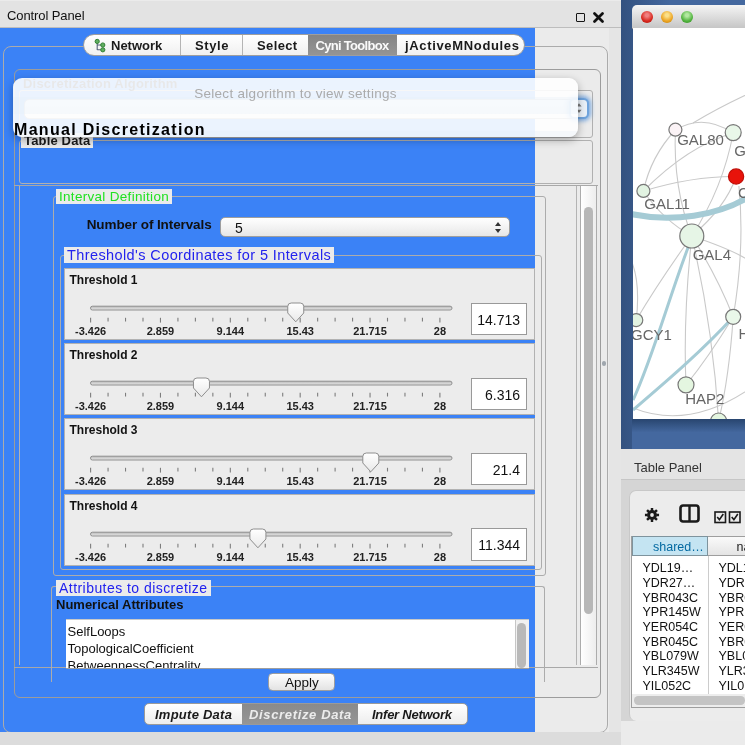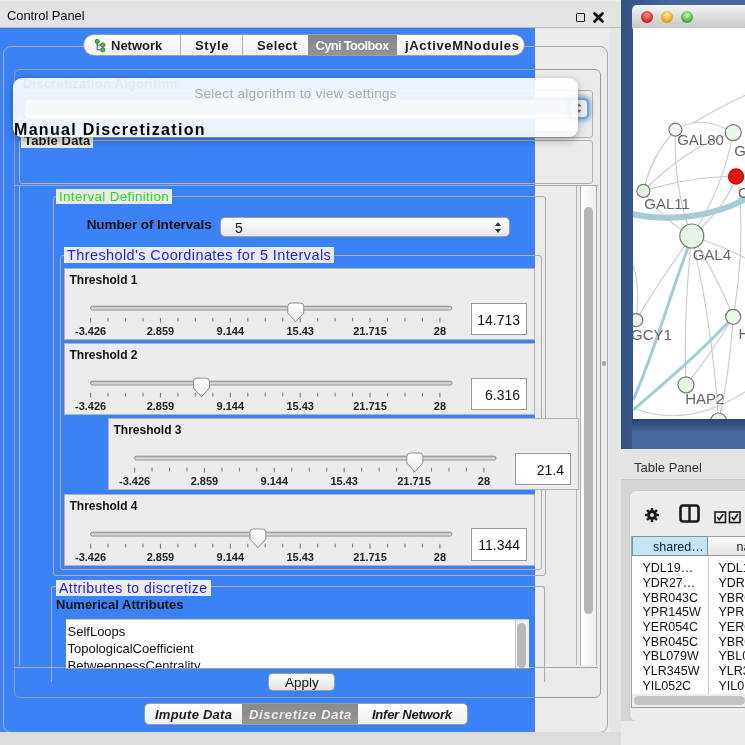--- a/index.html
+++ b/index.html
@@ -155,21 +155,21 @@
             <text x="165.31999999999996" y="35.8" text-anchor="middle" font-size="11" font-weight="bold" font-family="Liberation Sans,sans-serif" fill="#222">9.144</text>
             <text x="235.17999999999998" y="35.8" text-anchor="middle" font-size="11" font-weight="bold" font-family="Liberation Sans,sans-serif" fill="#222">15.43</text>
             <text x="305.03999999999996" y="35.8" text-anchor="middle" font-size="11" font-weight="bold" font-family="Liberation Sans,sans-serif" fill="#222">21.715</text>
             <text x="374.9" y="35.8" text-anchor="middle" font-size="11" font-weight="bold" font-family="Liberation Sans,sans-serif" fill="#222">28</text>
             <g transform="translate(136.467326417616,9)">
               <path d="M-8,-1.5 Q-8,-5 -4.5,-5 L4.5,-5 Q8,-5 8,-1.5 L8,5 L0,13.8 L-8,5 Z" fill="url(#thm)" stroke="#8E8E8E" stroke-width="1"></path>
             </g>
           </svg>
           <div class="abs" style="left:406.5px;top:33.5px;width:55.5px;height:32.5px;background:#FFFFFF;border:1px solid #999;box-sizing:border-box;"></div>
           <div class="abs" style="right:14px;top:42.9px;font-size:14px;color:#111;">6.316</div>
-        </div><div class="abs" style="left:63.5px;top:417.4px;width:469.5px;height:70px;border:1px solid #B2B2B2;background:#ECECEC;margin-left:44px;">
+        </div><div class="abs" style="left:63.5px;top:417.4px;width:469.5px;height:70px;border:1px solid #B2B2B2;background:#ECECEC;">
           <div class="abs" style="left:5px;top:4.1px;font-size:12px;font-weight:bold;color:#111;">Threshold 3</div>
           <svg class="abs" style="left:0;top:30px;" width="469" height="40" viewBox="0 0 469 40">
             <rect x="25.5" y="7.2" width="361.5" height="3.8" rx="1.9" fill="url(#trk)" stroke="#8F8F8F" stroke-width="1"></rect>
             <line x1="25.6" y1="18.8" x2="25.6" y2="23.6" stroke="#7D7D7D" stroke-width="1.1"></line>
             <line x1="43.065" y1="18.8" x2="43.065" y2="22.5" stroke="#7D7D7D" stroke-width="1.1"></line>
             <line x1="60.529999999999994" y1="18.8" x2="60.529999999999994" y2="22.5" stroke="#7D7D7D" stroke-width="1.1"></line>
             <line x1="77.995" y1="18.8" x2="77.995" y2="22.5" stroke="#7D7D7D" stroke-width="1.1"></line>
             <line x1="95.45999999999998" y1="18.8" x2="95.45999999999998" y2="23.6" stroke="#7D7D7D" stroke-width="1.1"></line>
             <line x1="112.92499999999998" y1="18.8" x2="112.92499999999998" y2="22.5" stroke="#7D7D7D" stroke-width="1.1"></line>
             <line x1="130.39" y1="18.8" x2="130.39" y2="22.5" stroke="#7D7D7D" stroke-width="1.1"></line>
@@ -351,21 +351,21 @@
   <path d="M10.5,1.5 V17.5" stroke="#1A1A1A" stroke-width="2.4"></path>
 </svg>
 <svg class="abs" style="left:713.5px;top:510.5px;" width="28" height="13" viewBox="0 0 28 13">
   <rect x="1" y="1" width="10.5" height="10.5" fill="none" stroke="#1A1A1A" stroke-width="1.6"></rect>
   <path d="M3.2,6 L5.4,8.6 L9.3,3" stroke="#1A1A1A" stroke-width="1.6" fill="none"></path>
   <rect x="15.5" y="1" width="10.5" height="10.5" fill="none" stroke="#1A1A1A" stroke-width="1.6"></rect>
   <path d="M17.7,6 L19.9,8.6 L23.8,3" stroke="#1A1A1A" stroke-width="1.6" fill="none"></path>
 </svg>
 
 <div class="abs" style="left:632px;top:536px;width:76px;height:20px;background:#C4E4F2;border:1px solid #7E939D;box-sizing:border-box;"></div>
-<div class="abs" style="left:653px;top:539.7px;font-size:12.5px;color:#0f172a;">shared…</div>
+<div class="abs" style="left:653px;top:539.7px;font-size:12.5px;color:#0369a1;">shared…</div>
 <div class="abs" style="left:708px;top:536px;width:37px;height:20px;background:linear-gradient(#FAFAFA,#E4E4E4);border-top:1px solid #9E9E9E;border-bottom:1px solid #9E9E9E;box-sizing:border-box;overflow:hidden;"></div>
 <div class="abs" style="left:736.5px;top:539.7px;font-size:12.5px;color:#222;">na</div>
 
 <div class="abs" style="left:632px;top:556px;width:113px;height:138.5px;background:#FFFFFF;overflow:hidden;">
   <div class="abs" style="left:75.6px;top:0;width:1px;height:138.5px;background:#CCCCCC;"></div>
   <div class="abs" style="left:10.5px;top:5.2px;font-size:12.5px;color:#111;line-height:14.7px;">YDL19…<br>YDR27…<br>YBR043C<br>YPR145W<br>YER054C<br>YBR045C<br>YBL079W<br>YLR345W<br>YIL052C</div>
   <div class="abs" style="left:86.5px;top:5.2px;font-size:12.5px;color:#111;line-height:14.7px;">YDL1<br>YDR2<br>YBR0<br>YPR1<br>YER0<br>YBR0<br>YBL0<br>YLR3<br>YIL0</div>
 </div>
 <div class="abs" style="left:632px;top:694px;width:113px;height:12.5px;background:#EDEDED;"></div>
     <div class="abs" style="left:633.5px;top:696px;width:111.5px;height:8.5px;background:#C4C4C4;border-radius:4.2px;"></div>

